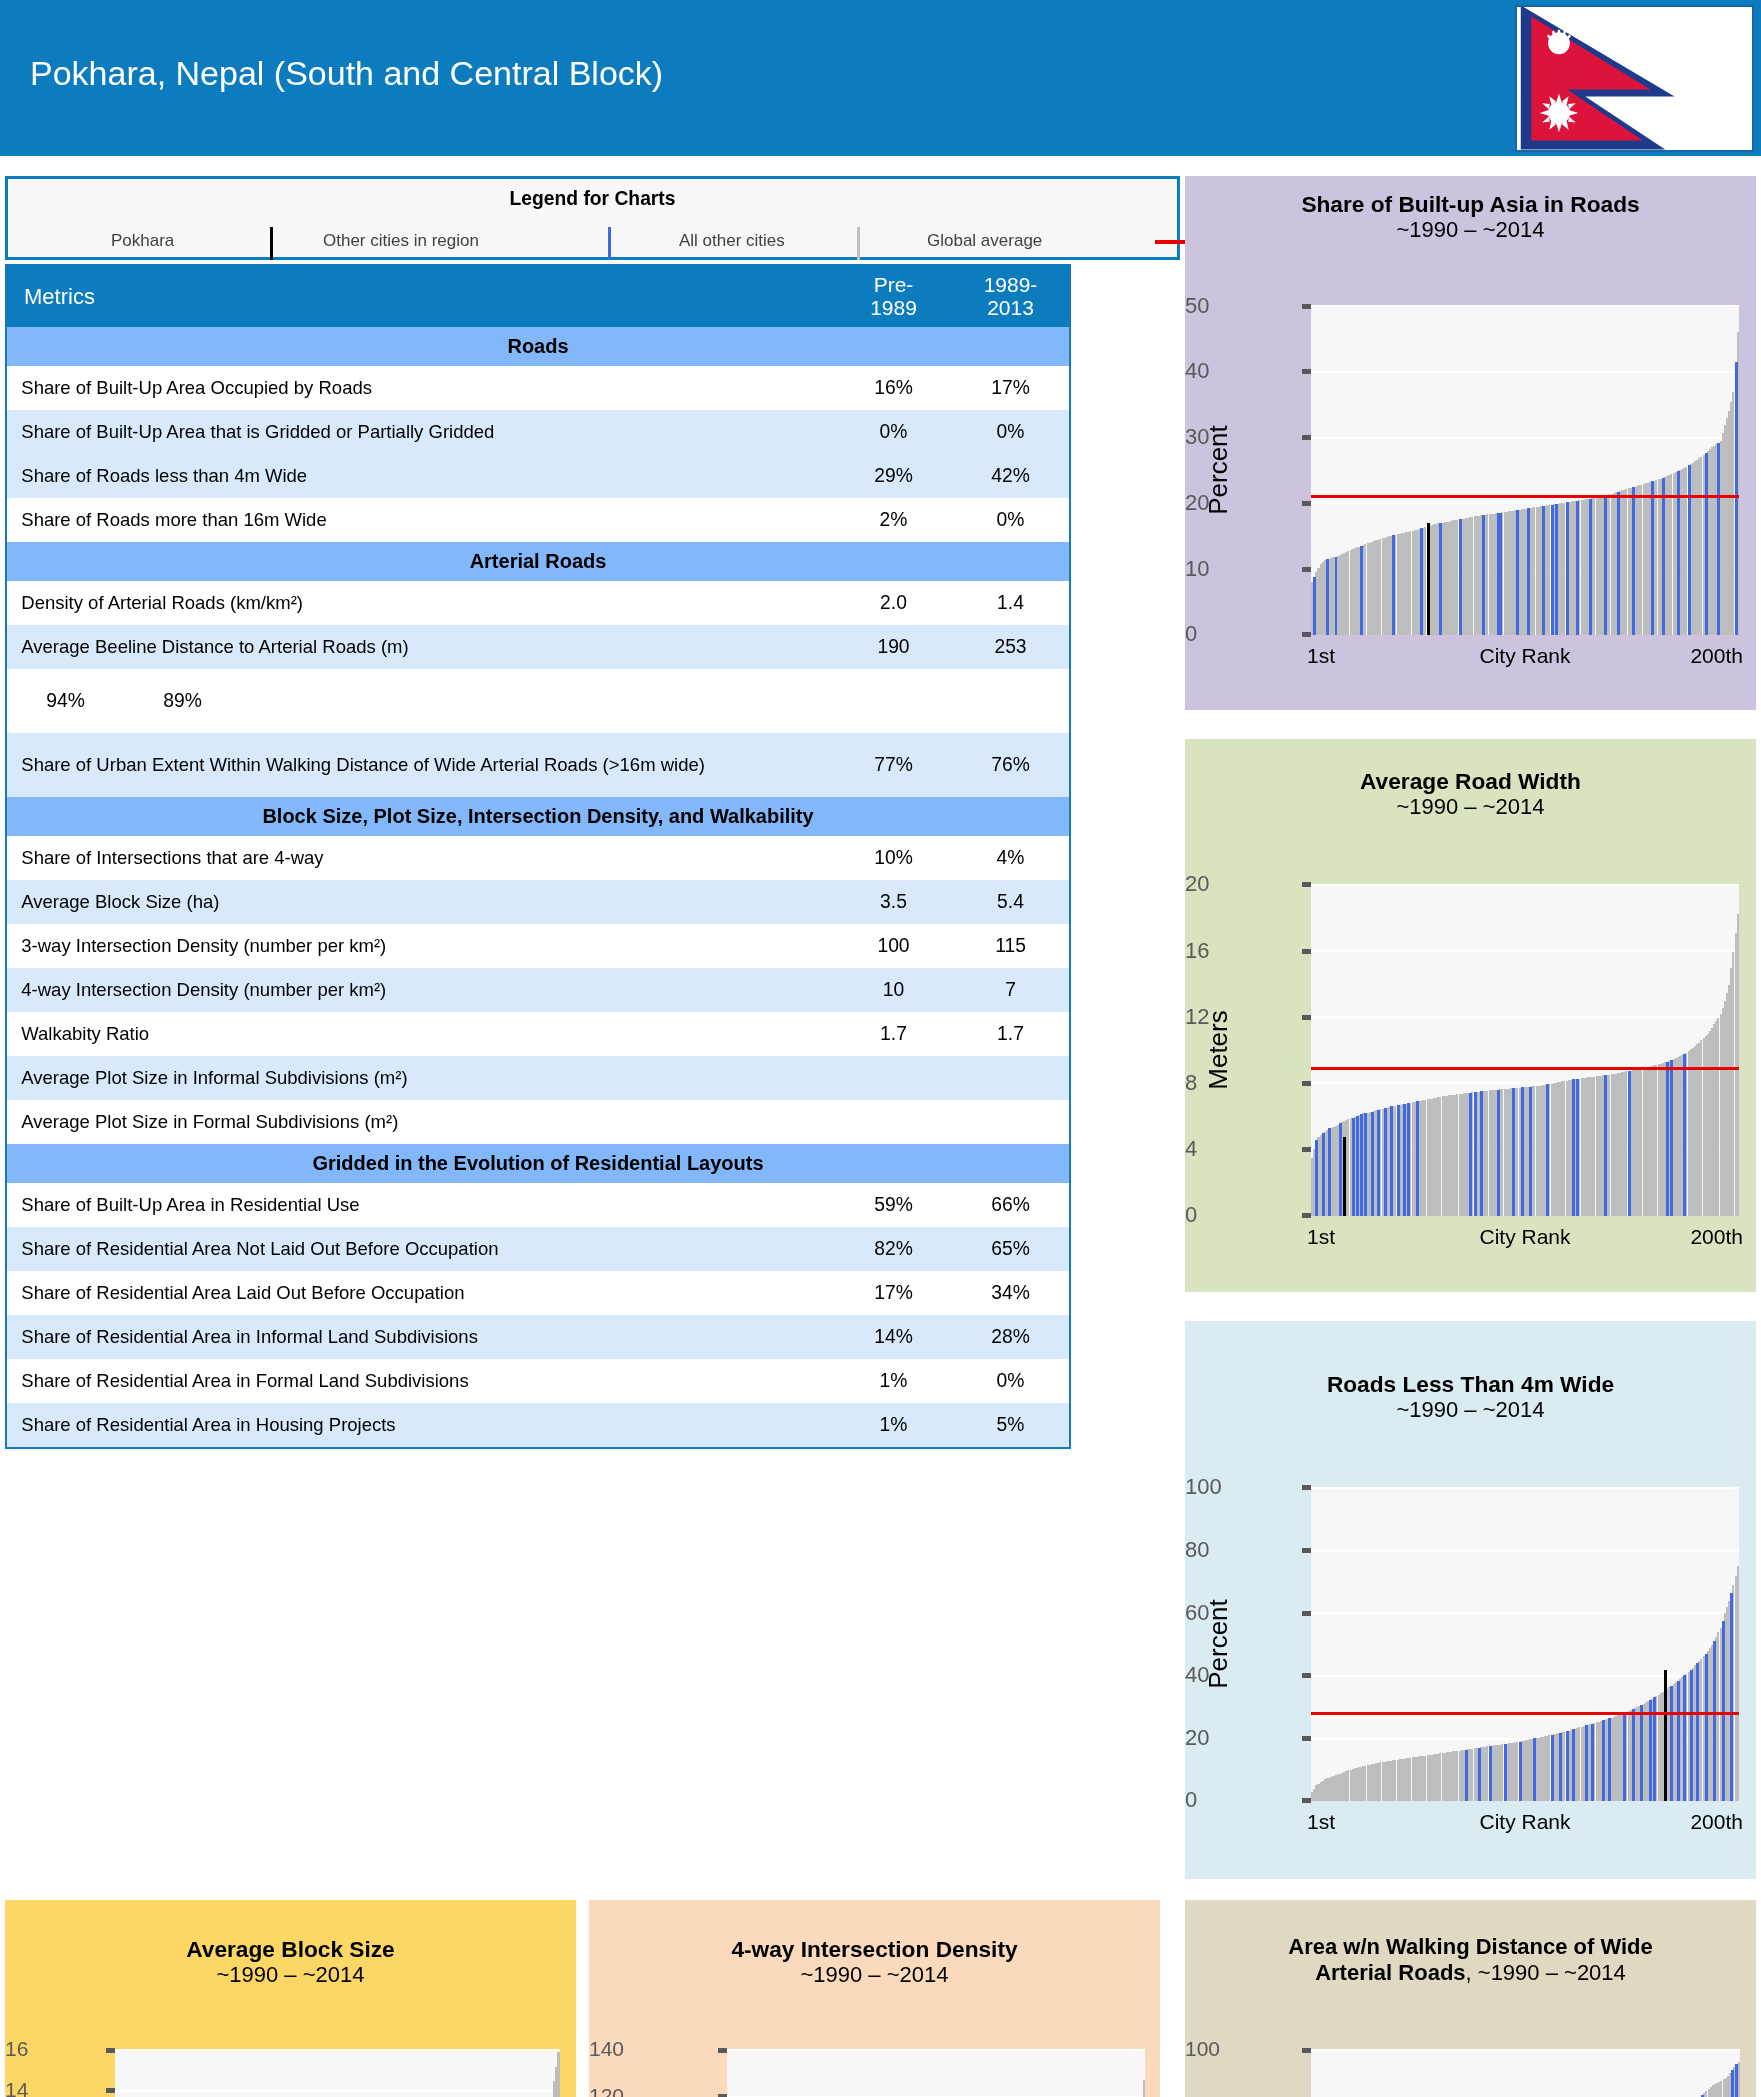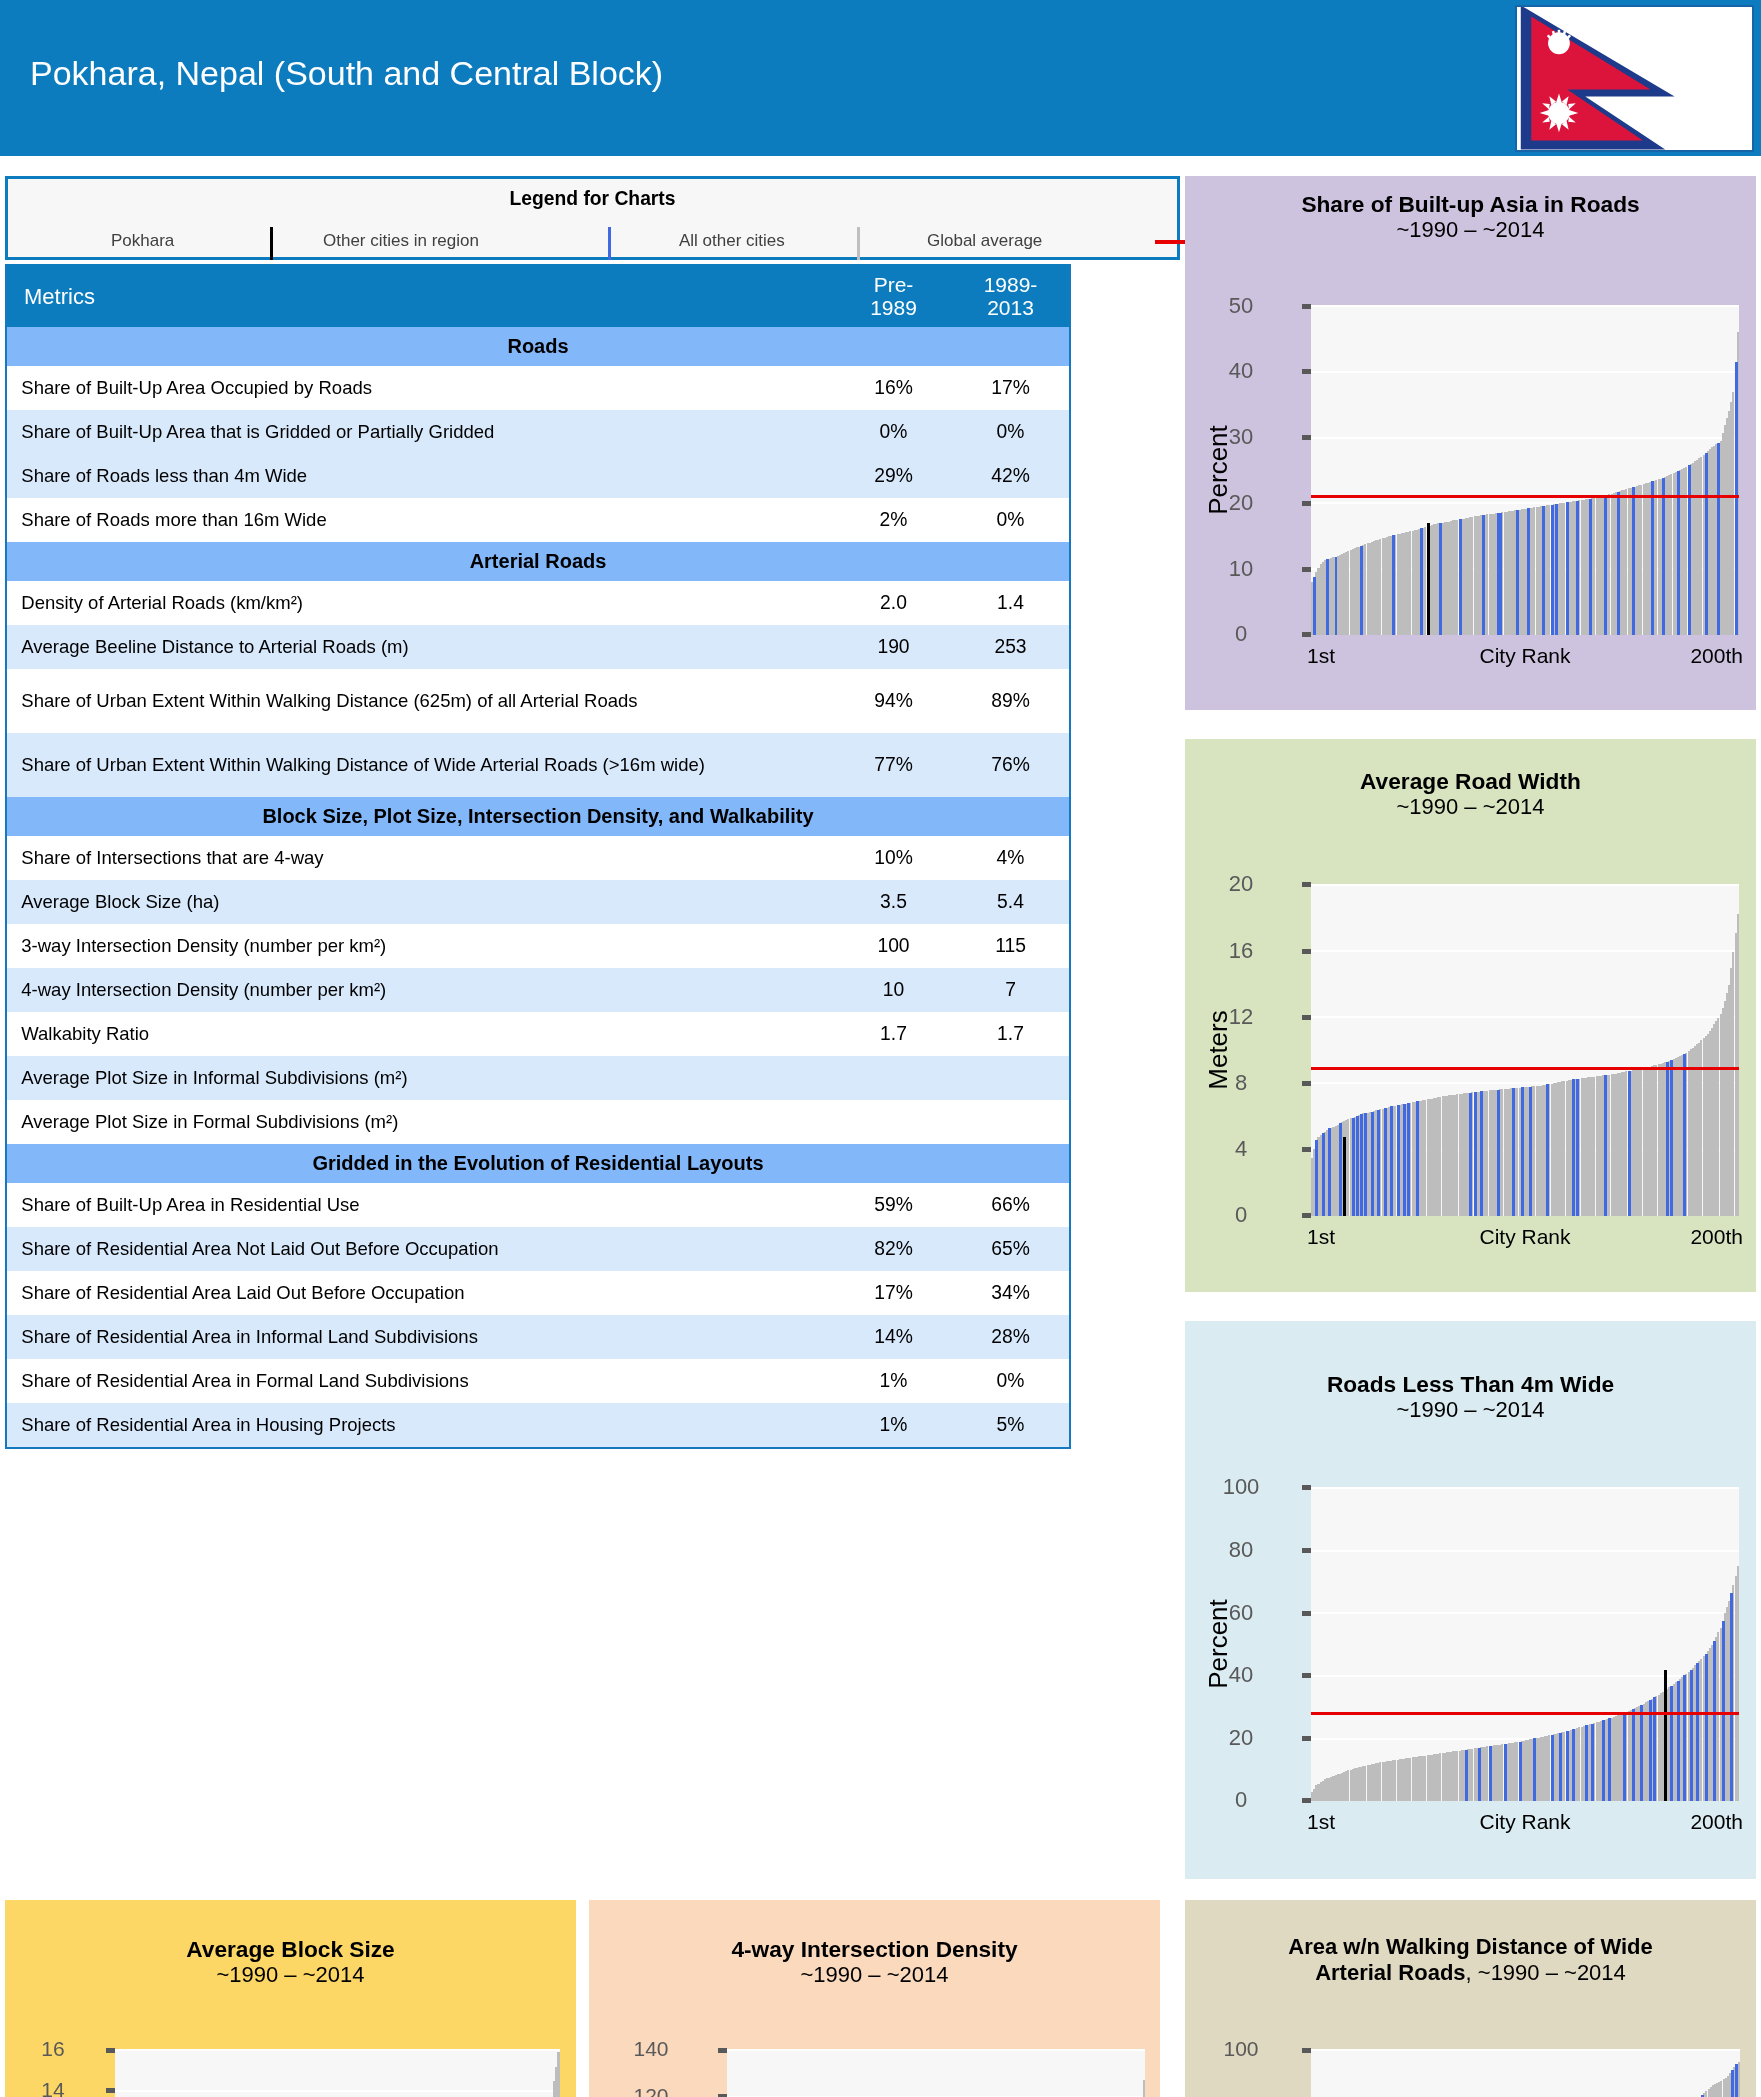--- a/index.html
+++ b/index.html
@@ -78,21 +78,21 @@
     position:absolute; left:0; width:100%; text-align:center;
     font-weight:bold; color:#000; line-height:1.16;
   }
   .panel-subtitle { font-weight:normal; }
   .plot { position:absolute; background:#F7F7F7; }
   .ylab {
     position:absolute; color:#000;
     transform-origin:50% 50%; white-space:nowrap; text-align:center;
   }
   .ytick {
-    position:absolute; color:#595959; text-align:center; white-space:nowrap;
+    position:absolute; color:#595959; text-align:left; white-space:nowrap;
   }
   .ytick-mark { position:absolute; background:#595959; }
   .gridline { position:absolute; background:#ffffff; height:2.1px; left:0; width:100%; }
   .bar { position:absolute; bottom:0; }
   .avgline { position:absolute; background:#E60000; left:0; }
   .xlab { position:absolute; color:#000; white-space:nowrap; }
 
   #p1 { left:1185px; top:176px;  width:571px; height:534px; background:#CDC3DE; }
   #p2 { left:1185px; top:739px; width:571px; height:553px; background:#D8E4C0; }
   #p3 { left:1185px; top:1321px; width:571px; height:558px; background:#DBEBF2; }
@@ -202,21 +202,20 @@
         <div class="dr-label">Density of Arterial Roads (km/km²)</div>
         <div class="dr-val">2.0</div>
         <div class="dr-val">1.4</div>
       </div>
       <div class="tbl-row data-row alt">
         <div class="dr-label">Average Beeline Distance to Arterial Roads (m)</div>
         <div class="dr-val">190</div>
         <div class="dr-val">253</div>
       </div>
       <div class="tbl-row data-row plain row-tall">
-        <div class="dr-label">Share of Urban Extent Within Walking Distance (625m) of all Arterial Roads</div>
         <div class="dr-val">94%</div>
         <div class="dr-val">89%</div>
       </div>
       <div class="tbl-row data-row alt row-tall">
         <div class="dr-label">Share of Urban Extent Within Walking Distance of Wide Arterial Roads (&gt;16m wide)</div>
         <div class="dr-val">77%</div>
         <div class="dr-val">76%</div>
       </div>
       <div class="tbl-row sect-row">
         <div class="sect-label">Block Size, Plot Size, Intersection Density, and Walkability</div>

